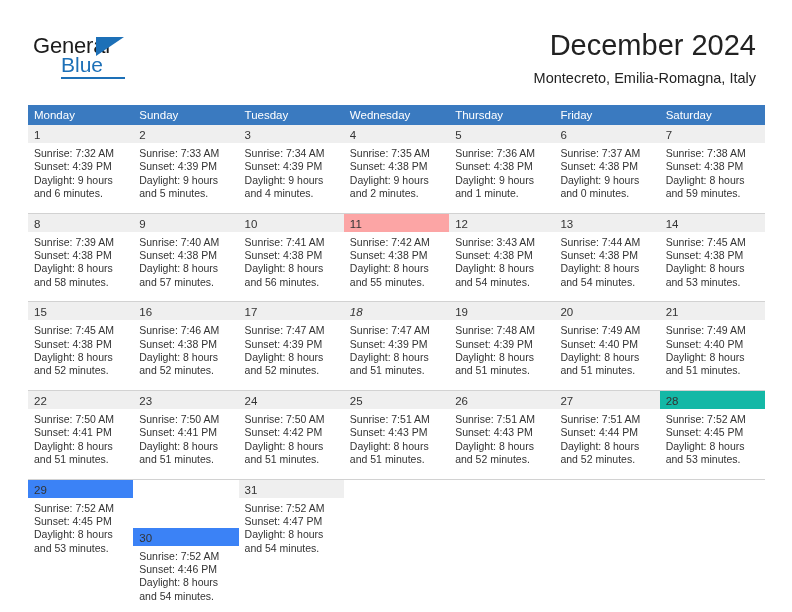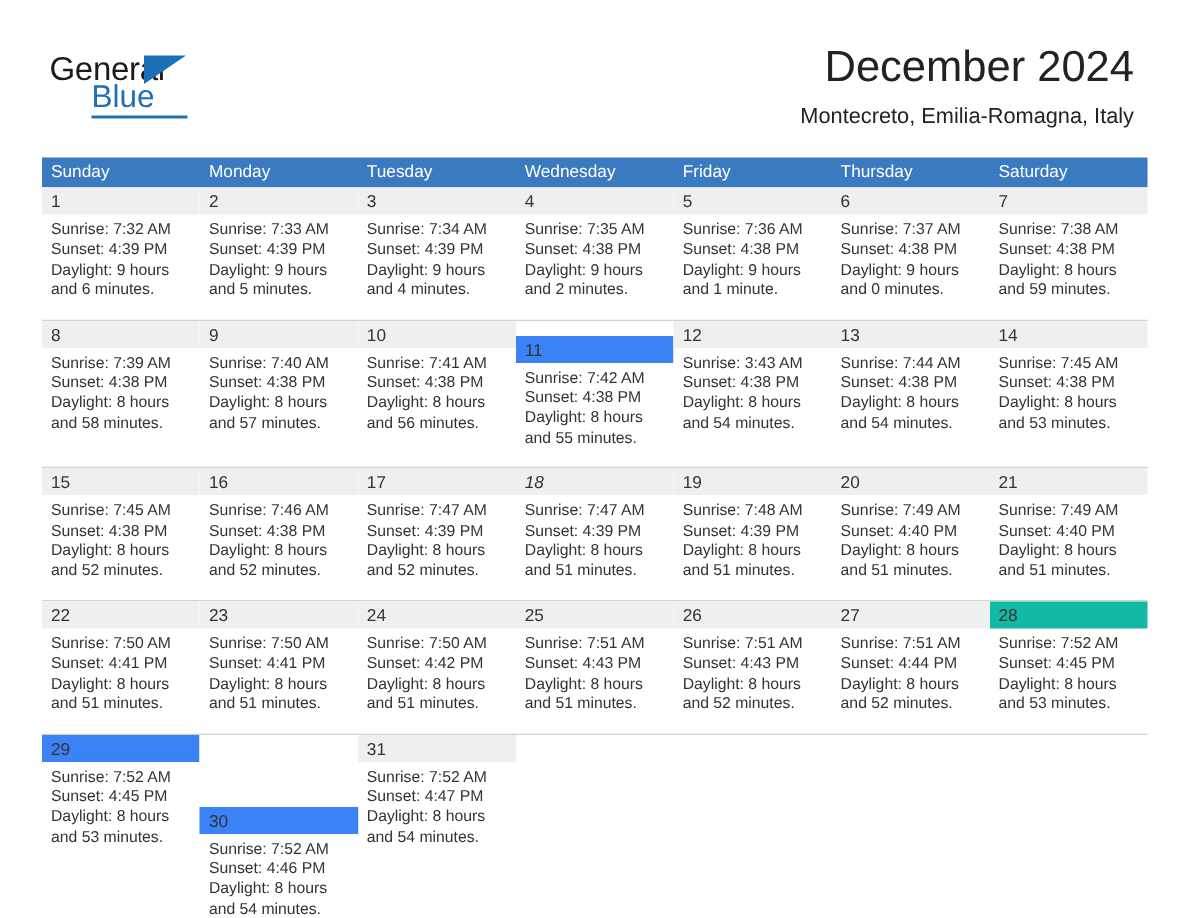--- a/index.html
+++ b/index.html
@@ -162,26 +162,26 @@
 
     <div class="title-block">
       <div class="cal-title">December 2024</div>
       <div class="cal-subtitle">Montecreto, Emilia-Romagna, Italy</div>
     </div>
 
   </div>
 
   <div class="calendar">
     <div class="weekday-row" style="background: rgb(58, 122, 192);">
+        <div class="weekday">Monday</div>
         <div class="weekday">Sunday</div>
-        <div class="weekday">Monday</div>
         <div class="weekday">Tuesday</div>
         <div class="weekday">Wednesday</div>
+        <div class="weekday">Thursday</div>
         <div class="weekday">Friday</div>
-        <div class="weekday">Thursday</div>
         <div class="weekday">Saturday</div>
       </div>
     <div class="weeks">
         <div class="week">
           <div class="daycell">
             <div class="daynum-bar" style="background: rgb(239, 239, 239);"><span class="daynum">1</span></div>
             <div class="dayinfo">
               <div>Sunrise: 7:32 AM</div>
               <div>Sunset: 4:39 PM</div>
               <div>Daylight: 9 hours</div>
@@ -265,21 +265,21 @@
           <div class="daycell">
             <div class="daynum-bar" style="background: rgb(239, 239, 239);"><span class="daynum">10</span></div>
             <div class="dayinfo">
               <div>Sunrise: 7:41 AM</div>
               <div>Sunset: 4:38 PM</div>
               <div>Daylight: 8 hours</div>
               <div>and 56 minutes.</div>
             </div>
           </div>
           <div class="daycell">
-            <div class="daynum-bar" style="background: #3b82f6; margin-top: 10px;"><span class="daynum">11</span></div>
+            <div class="daynum-bar" style="background: #fca5a5;"><span class="daynum">11</span></div>
             <div class="dayinfo">
               <div>Sunrise: 7:42 AM</div>
               <div>Sunset: 4:38 PM</div>
               <div>Daylight: 8 hours</div>
               <div>and 55 minutes.</div>
             </div>
           </div>
           <div class="daycell">
             <div class="daynum-bar" style="background: rgb(239, 239, 239);"><span class="daynum">12</span></div>
             <div class="dayinfo">

